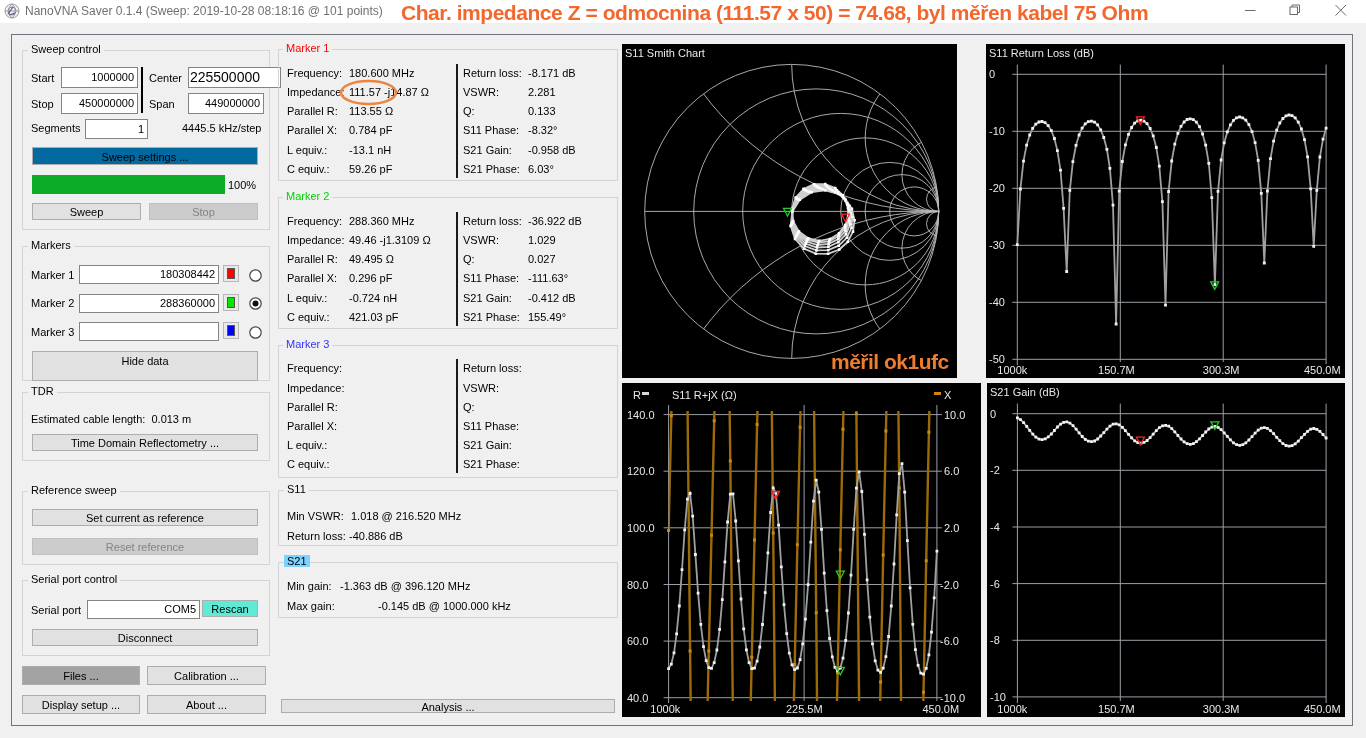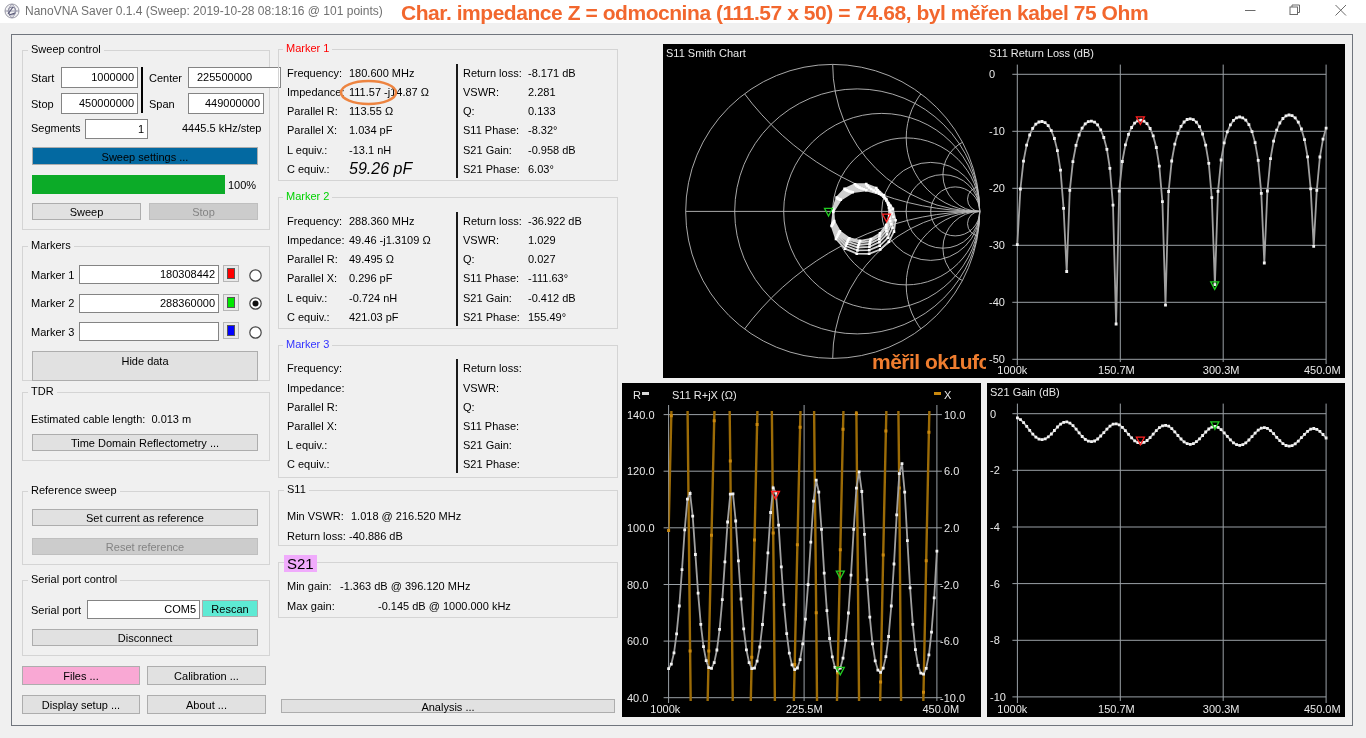--- a/index.html
+++ b/index.html
@@ -20,21 +20,21 @@
     <rect x="50" y="7" width="7.5" height="7.5"></rect>
     <path d="M52 7 v-2 h7.5 v7.5 h-2"></path>
     <path d="M95.5 5 l10.5 10.5 M106 5 L95.5 15.5"></path>
   </svg>
 <div style="position:absolute;left:11px;top:34px;width:1342px;height:692px;border:1px solid #70757d;background:#f0f0f0;"></div>
 <div style="position:absolute;left:22px;top:50px;width:248px;height:180px;border:1px solid #d4d4d4;"></div>
 <div style="position:absolute;left:28px;top:43px;font-size:11px;background:#f0f0f0;padding:0 3px;">Sweep control</div>
 <div style="position:absolute;left:31px;top:71px;font-size:11px;color:#000;line-height:14px;white-space:nowrap;">Start</div>
 <div style="position:absolute;left:61px;top:67px;width:72px;height:19px;background:#fff;border:1px solid #848484;font-size:11px;text-align:right;line-height:19px;padding-right:3px;box-sizing:content-box;">1000000</div>
 <div style="position:absolute;left:149px;top:71px;font-size:11px;color:#000;line-height:14px;white-space:nowrap;">Center</div>
-<div style="position:absolute;left:188px;top:67px;width:71px;height:19px;background:#fff;border:1px solid #848484;font-size:11px;text-align:center;line-height:19px;padding-right:20px;box-sizing:content-box;">225500000</div>
+<div style="position:absolute;left:188px;top:67px;width:71px;height:19px;background:#fff;border:1px solid #848484;font-size:14px;text-align:right;line-height:19px;padding-right:20px;box-sizing:content-box;">225500000</div>
 <div style="position:absolute;left:31px;top:97px;font-size:11px;color:#000;line-height:14px;white-space:nowrap;">Stop</div>
 <div style="position:absolute;left:61px;top:93px;width:72px;height:19px;background:#fff;border:1px solid #848484;font-size:11px;text-align:right;line-height:19px;padding-right:3px;box-sizing:content-box;">450000000</div>
 <div style="position:absolute;left:149px;top:97px;font-size:11px;color:#000;line-height:14px;white-space:nowrap;">Span</div>
 <div style="position:absolute;left:188px;top:93px;width:71px;height:19px;background:#fff;border:1px solid #848484;font-size:11px;text-align:right;line-height:19px;padding-right:3px;box-sizing:content-box;">449000000</div>
 <div style="position:absolute;left:141px;top:67px;width:2px;height:46px;background:#000;"></div>
 <div style="position:absolute;left:31px;top:121px;font-size:11px;color:#000;line-height:14px;white-space:nowrap;">Segments</div>
 <div style="position:absolute;left:85px;top:119px;width:58px;height:18px;background:#fff;border:1px solid #848484;font-size:11px;text-align:right;line-height:18px;padding-right:3px;box-sizing:content-box;">1</div>
 <div style="position:absolute;left:182px;top:121px;font-size:11px;color:#000;line-height:14px;white-space:nowrap;">4445.5 kHz/step</div>
 <div style="position:absolute;left:32px;top:147px;width:226px;height:18px;color:#000;background:#0369a1;border:1px solid #adadad;font-size:11px;text-align:center;line-height:18px;">Sweep settings ...</div>
 <div style="position:absolute;left:32px;top:175px;width:193px;height:19px;background:#0cab28;"></div>
@@ -73,48 +73,48 @@
 <div style="position:absolute;left:22px;top:491px;width:248px;height:74px;border:1px solid #d4d4d4;"></div>
 <div style="position:absolute;left:28px;top:484px;font-size:11px;background:#f0f0f0;padding:0 3px;">Reference sweep</div>
 <div style="position:absolute;left:32px;top:509px;width:226px;height:17px;color:#000;background:#e1e1e1;border:1px solid #adadad;font-size:11px;text-align:center;line-height:17px;">Set current as reference</div>
 <div style="position:absolute;left:32px;top:538px;width:226px;height:17px;color:#838383;background:#cccccc;border:1px solid #bfbfbf;font-size:11px;text-align:center;line-height:17px;">Reset reference</div>
 <div style="position:absolute;left:22px;top:580px;width:248px;height:76px;border:1px solid #d4d4d4;"></div>
 <div style="position:absolute;left:28px;top:573px;font-size:11px;background:#f0f0f0;padding:0 3px;">Serial port control</div>
 <div style="position:absolute;left:31px;top:603px;font-size:11px;color:#000;line-height:14px;white-space:nowrap;">Serial port</div>
 <div style="position:absolute;left:87px;top:600px;width:108px;height:17px;background:#fff;border:1px solid #848484;font-size:11px;text-align:right;line-height:17px;padding-right:3px;box-sizing:content-box;">COM5</div>
 <div style="position:absolute;left:202px;top:600px;width:56px;height:17px;color:#000;background:#5eead4;border:1px solid #adadad;font-size:11px;text-align:center;line-height:17px;">Rescan</div>
 <div style="position:absolute;left:32px;top:629px;width:226px;height:17px;color:#000;background:#e1e1e1;border:1px solid #adadad;font-size:11px;text-align:center;line-height:17px;">Disconnect</div>
-<div style="position:absolute;left:22px;top:666px;width:118px;height:19px;color:#000;background:#f9a8d4;border:1px solid #adadad;font-size:11px;text-align:center;line-height:19px;">Files ...</div>
+<div style="position:absolute;left:22px;top:666px;width:118px;height:19px;color:#000;background:#a3a3a3;border:1px solid #adadad;font-size:11px;text-align:center;line-height:19px;">Files ...</div>
 <div style="position:absolute;left:147px;top:666px;width:119px;height:19px;color:#000;background:#e1e1e1;border:1px solid #adadad;font-size:11px;text-align:center;line-height:19px;">Calibration ...</div>
 <div style="position:absolute;left:22px;top:695px;width:118px;height:19px;color:#000;background:#e1e1e1;border:1px solid #adadad;font-size:11px;text-align:center;line-height:19px;">Display setup ...</div>
 <div style="position:absolute;left:147px;top:695px;width:119px;height:19px;color:#000;background:#e1e1e1;border:1px solid #adadad;font-size:11px;text-align:center;line-height:19px;">About ...</div>
 <div style="position:absolute;left:278px;top:49px;width:340px;height:132px;border:1px solid #d4d4d4;"></div>
 <div style="position:absolute;left:283px;top:42px;font-size:11px;color:#ff0000;background:#f0f0f0;padding:0 3px;">Marker 1</div>
 <div style="position:absolute;left:287px;top:65.7px;font-size:11px;color:#000;line-height:14px;white-space:nowrap;">Frequency:</div>
 <div style="position:absolute;left:349px;top:65.7px;font-size:11px;color:#000;line-height:14px;white-space:nowrap;">180.600 MHz</div>
 <div style="position:absolute;left:463px;top:65.7px;font-size:11px;color:#000;line-height:14px;white-space:nowrap;">Return loss:</div>
 <div style="position:absolute;left:528px;top:65.7px;font-size:11px;color:#000;line-height:14px;white-space:nowrap;">-8.171 dB</div>
 <div style="position:absolute;left:287px;top:84.9px;font-size:11px;color:#000;line-height:14px;white-space:nowrap;">Impedance:</div>
 <div style="position:absolute;left:349px;top:84.9px;font-size:11px;color:#000;line-height:14px;white-space:nowrap;">111.57 -j14.87 Ω</div>
 <div style="position:absolute;left:463px;top:84.9px;font-size:11px;color:#000;line-height:14px;white-space:nowrap;">VSWR:</div>
 <div style="position:absolute;left:528px;top:84.9px;font-size:11px;color:#000;line-height:14px;white-space:nowrap;">2.281</div>
 <div style="position:absolute;left:287px;top:104.1px;font-size:11px;color:#000;line-height:14px;white-space:nowrap;">Parallel R:</div>
 <div style="position:absolute;left:349px;top:104.1px;font-size:11px;color:#000;line-height:14px;white-space:nowrap;">113.55 Ω</div>
 <div style="position:absolute;left:463px;top:104.1px;font-size:11px;color:#000;line-height:14px;white-space:nowrap;">Q:</div>
 <div style="position:absolute;left:528px;top:104.1px;font-size:11px;color:#000;line-height:14px;white-space:nowrap;">0.133</div>
 <div style="position:absolute;left:287px;top:123.30000000000001px;font-size:11px;color:#000;line-height:14px;white-space:nowrap;">Parallel X:</div>
-<div style="position:absolute;left:349px;top:123.30000000000001px;font-size:11px;color:#000;line-height:14px;white-space:nowrap;">1.034 pF</div>
+<div style="position:absolute;left:349px;top:123.30000000000001px;font-size:11px;color:#000;line-height:14px;white-space:nowrap;">0.784 pF</div>
 <div style="position:absolute;left:463px;top:123.30000000000001px;font-size:11px;color:#000;line-height:14px;white-space:nowrap;">S11 Phase:</div>
 <div style="position:absolute;left:528px;top:123.30000000000001px;font-size:11px;color:#000;line-height:14px;white-space:nowrap;">-8.32°</div>
 <div style="position:absolute;left:287px;top:142.5px;font-size:11px;color:#000;line-height:14px;white-space:nowrap;">L equiv.:</div>
 <div style="position:absolute;left:349px;top:142.5px;font-size:11px;color:#000;line-height:14px;white-space:nowrap;">-13.1 nH</div>
 <div style="position:absolute;left:463px;top:142.5px;font-size:11px;color:#000;line-height:14px;white-space:nowrap;">S21 Gain:</div>
 <div style="position:absolute;left:528px;top:142.5px;font-size:11px;color:#000;line-height:14px;white-space:nowrap;">-0.958 dB</div>
 <div style="position:absolute;left:287px;top:161.7px;font-size:11px;color:#000;line-height:14px;white-space:nowrap;">C equiv.:</div>
-<div style="position:absolute;left:349px;top:161.7px;font-size:16px;color:#000;line-height:14px;white-space:nowrap;font-style:italic;">59.26 pF</div>
+<div style="position:absolute;left:349px;top:161.7px;font-size:11px;color:#000;line-height:14px;white-space:nowrap;">59.26 pF</div>
 <div style="position:absolute;left:463px;top:161.7px;font-size:11px;color:#000;line-height:14px;white-space:nowrap;">S21 Phase:</div>
 <div style="position:absolute;left:528px;top:161.7px;font-size:11px;color:#000;line-height:14px;white-space:nowrap;">6.03°</div>
 <div style="position:absolute;left:456px;top:63.7px;width:1.5px;height:114px;background:#1a1a1a;"></div>
 <div style="position:absolute;left:278px;top:197px;width:340px;height:132px;border:1px solid #d4d4d4;"></div>
 <div style="position:absolute;left:283px;top:190px;font-size:11px;color:#00d200;background:#f0f0f0;padding:0 3px;">Marker 2</div>
 <div style="position:absolute;left:287px;top:213.7px;font-size:11px;color:#000;line-height:14px;white-space:nowrap;">Frequency:</div>
 <div style="position:absolute;left:349px;top:213.7px;font-size:11px;color:#000;line-height:14px;white-space:nowrap;">288.360 MHz</div>
 <div style="position:absolute;left:463px;top:213.7px;font-size:11px;color:#000;line-height:14px;white-space:nowrap;">Return loss:</div>
 <div style="position:absolute;left:528px;top:213.7px;font-size:11px;color:#000;line-height:14px;white-space:nowrap;">-36.922 dB</div>
 <div style="position:absolute;left:287px;top:232.89999999999998px;font-size:11px;color:#000;line-height:14px;white-space:nowrap;">Impedance:</div>
@@ -153,30 +153,30 @@
 <div style="position:absolute;left:287px;top:457.4px;font-size:11px;color:#000;line-height:14px;white-space:nowrap;">C equiv.:</div>
 <div style="position:absolute;left:463px;top:457.4px;font-size:11px;color:#000;line-height:14px;white-space:nowrap;">S21 Phase:</div>
 <div style="position:absolute;left:456px;top:359.4px;width:1.5px;height:114px;background:#1a1a1a;"></div>
 <div style="position:absolute;left:278px;top:490px;width:340px;height:56px;border:1px solid #d4d4d4;"></div>
 <div style="position:absolute;left:284px;top:483px;font-size:11px;background:#f0f0f0;padding:0 3px;">S11</div>
 <div style="position:absolute;left:287px;top:508.70000000000005px;font-size:11px;color:#000;line-height:14px;white-space:nowrap;">Min VSWR:</div>
 <div style="position:absolute;left:351px;top:508.70000000000005px;font-size:11px;color:#000;line-height:14px;white-space:nowrap;">1.018 @ 216.520 MHz</div>
 <div style="position:absolute;left:287px;top:528.6px;font-size:11px;color:#000;line-height:14px;white-space:nowrap;">Return loss:</div>
 <div style="position:absolute;left:349px;top:528.6px;font-size:11px;color:#000;line-height:14px;white-space:nowrap;">-40.886 dB</div>
 <div style="position:absolute;left:278px;top:562px;width:340px;height:56px;border:1px solid #d4d4d4;"></div>
-<div style="position:absolute;left:284px;top:555px;font-size:15px;background:#f0abfc;padding:0 3px;">S21</div>
+<div style="position:absolute;left:284px;top:555px;font-size:11px;background:#7dd3fc;padding:0 3px;">S21</div>
 <div style="position:absolute;left:287px;top:579.4px;font-size:11px;color:#000;line-height:14px;white-space:nowrap;">Min gain:</div>
 <div style="position:absolute;left:340px;top:579.4px;font-size:11px;color:#000;line-height:14px;white-space:nowrap;">-1.363 dB @ 396.120 MHz</div>
 <div style="position:absolute;left:287px;top:599.4px;font-size:11px;color:#000;line-height:14px;white-space:nowrap;">Max gain:</div>
 <div style="position:absolute;left:340px;top:599.4px;font-size:11px;color:#000;line-height:14px;white-space:nowrap;margin-left:38px;">-0.145 dB @ 1000.000 kHz</div>
 <div style="position:absolute;left:281px;top:699px;width:334px;height:14px;color:#000;background:#e1e1e1;border:1px solid #adadad;font-size:11px;text-align:center;line-height:14px;">Analysis ...</div>
 <svg style="position:absolute;left:334px;top:74px" width="70" height="37">
     <ellipse cx="34.5" cy="18.5" rx="27.5" ry="11.5" fill="none" stroke="#ed8440" stroke-width="2.6"></ellipse>
   </svg>
-<div style="position:absolute;left:622px;top:44px;width:335px;height:374px;margin-left:41px;"><svg width="335" height="334" font-family="Liberation Sans, sans-serif" font-size="11px">
+<div style="position:absolute;left:622px;top:44px;width:335px;height:374px;"><svg width="335" height="334" font-family="Liberation Sans, sans-serif" font-size="11px">
       <rect width="335" height="334" fill="#000"></rect>
       <text x="3" y="13" fill="#e8e8e8">S11 Smith Chart</text>
       <defs>
         <clipPath id="sc">
           <circle cx="169.7" cy="167.4" r="147.0"></circle>
         </clipPath>
       </defs>
       <g fill="none" stroke="#bbbbbb" stroke-width="0.9">
         <circle cx="169.7" cy="167.4" r="147.0"></circle>
         <line x1="22.69999999999999" y1="167.4" x2="316.7" y2="167.4"></line>

